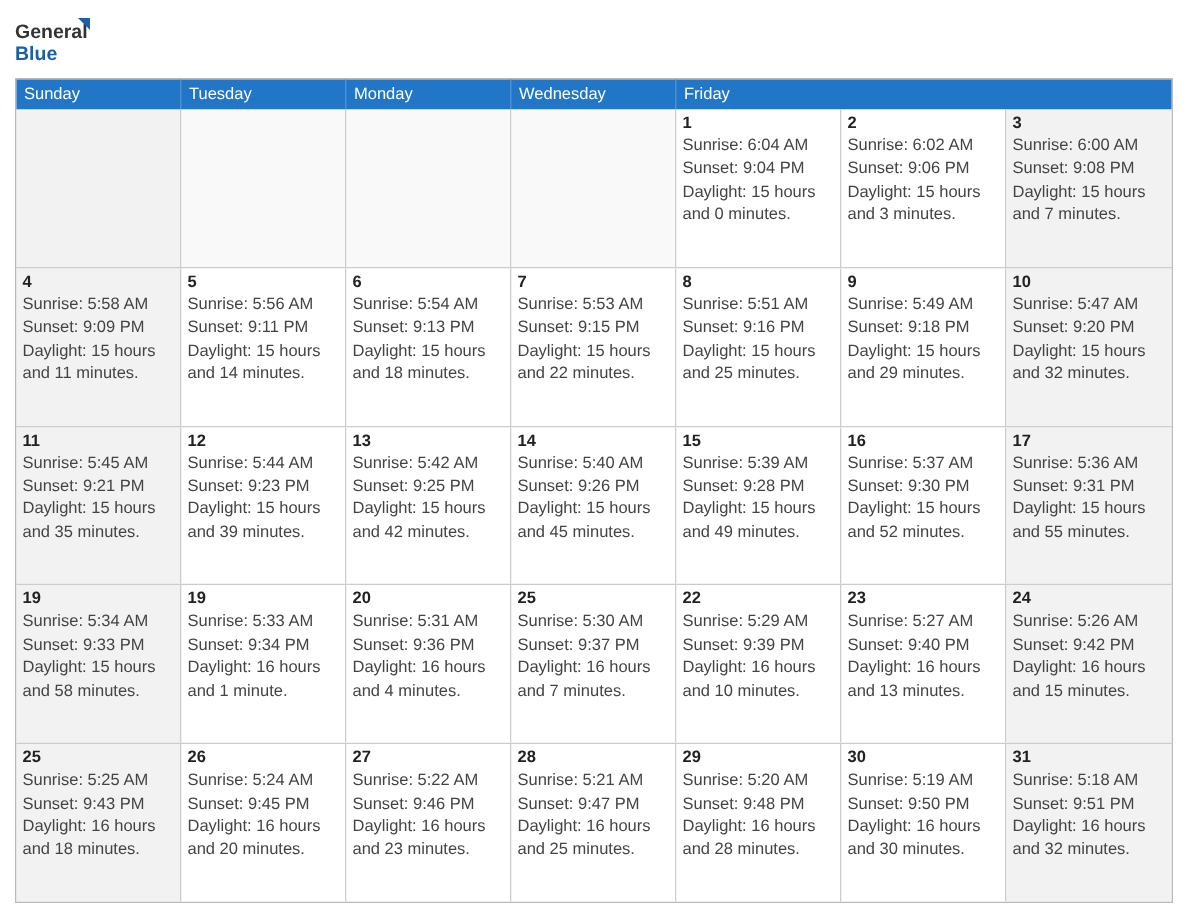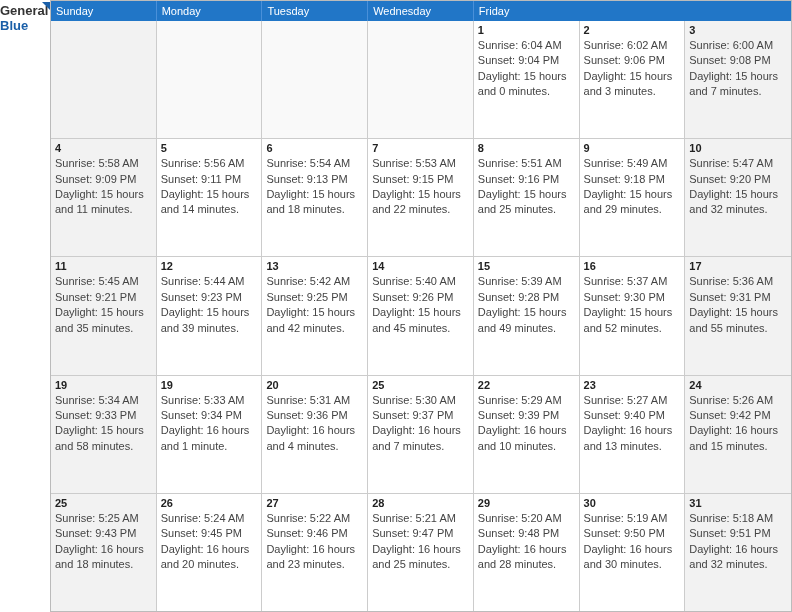--- a/index.html
+++ b/index.html
@@ -6,21 +6,23 @@
     body {
       width: 792px;
       height: 612px;
       font-family: Arial, sans-serif;
       background: #fff;
       overflow: hidden;
     }
     .page {
       width: 792px;
       height: 612px;
-      display: flex;
+      padding: 10px;
+      display: flex;
+      flex-direction: column;
     }
     .header {
       display: flex;
       align-items: flex-start;
       justify-content: space-between;
       margin-bottom: 6px;
     }
     .logo {
       display: flex;
       align-items: center;
@@ -108,22 +110,22 @@
 </div>
     <div class="title-block">
       <div class="title-main"></div>
       <div class="title-sub"></div>
     </div>
   </div>
 
   <div class="calendar">
     <div class="cal-header-row">
     <div class="cal-header-cell">Sunday</div>
+        <div class="cal-header-cell">Tuesday</div>
         <div class="cal-header-cell">Monday</div>
-        <div class="cal-header-cell">Tuesday</div>
         <div class="cal-header-cell">Wednesday</div>
         <div class="cal-header-cell">Friday</div>
       </div>
     <div class="cal-body">
     <div class="cal-week">
           <div class="cal-cell empty shaded"></div>
           <div class="cal-cell empty"></div>
           <div class="cal-cell empty"></div>
           <div class="cal-cell empty"></div>
           <div class="cal-cell">

